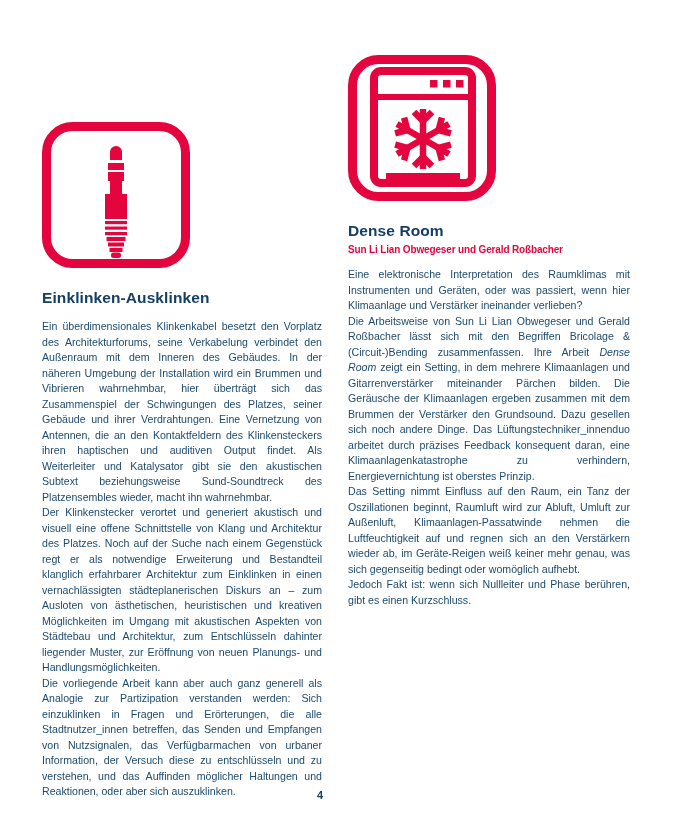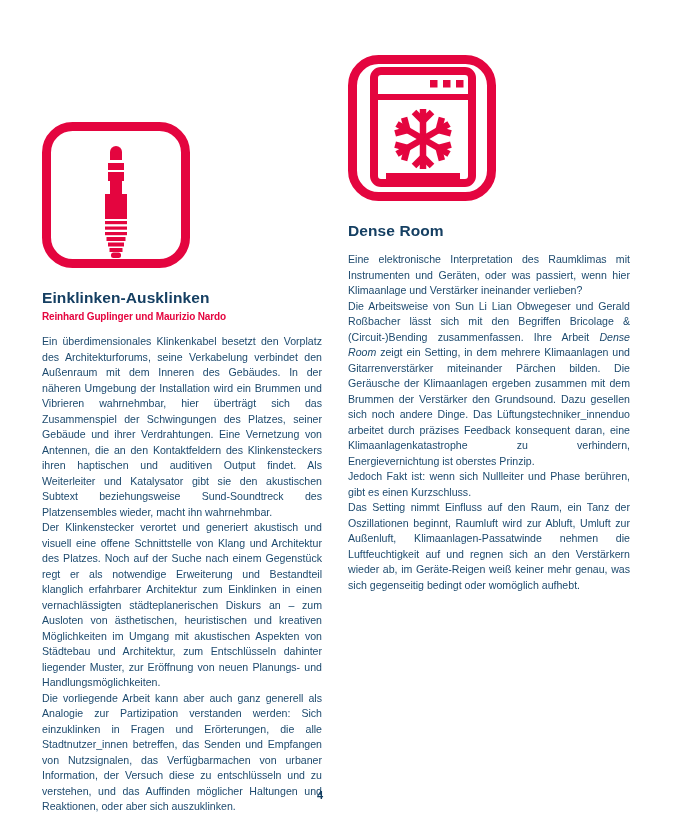--- a/index.html
+++ b/index.html
@@ -74,21 +74,20 @@
           <rect x="63" y="110" width="22" height="3.2"></rect>
 
           <rect x="64.5" y="115" width="19" height="4"></rect>
           <rect x="66" y="120.5" width="16" height="4"></rect>
           <rect x="67.5" y="126" width="13" height="4"></rect>
           <rect x="69" y="130.5" width="10" height="5.5" rx="2.5"></rect>
         </g>
       </svg>
     </div>
     <h1 class="title">Einklinken-Ausklinken</h1>
-    <h2 class="authors">Reinhard Guplinger und Maurizio Nardo</h2>
     <div class="body">
       <p>Ein überdimensionales Klinkenkabel besetzt den Vorplatz des Architekturforums, seine Verkabelung verbindet den Außenraum mit dem Inneren des Gebäudes. In der näheren Umgebung der Installation wird ein Brummen und Vibrieren wahrnehmbar, hier überträgt sich das Zusammenspiel der Schwingungen des Platzes, seiner Gebäude und ihrer Verdrahtungen. Eine Vernetzung von Antennen, die an den Kontaktfeldern des Klinkensteckers ihren haptischen und auditiven Output findet. Als Weiterleiter und Katalysator gibt sie den akustischen Subtext beziehungsweise Sund-Soundtreck des Platzensembles wieder, macht ihn wahrnehmbar.</p>
       <p>Der Klinkenstecker verortet und generiert akustisch und visuell eine offene Schnittstelle von Klang und Architektur des Platzes. Noch auf der Suche nach einem Gegenstück regt er als notwendige Erweiterung und Bestandteil klanglich erfahrbarer Architektur zum Einklinken in einen vernachlässigten städteplanerischen Diskurs an – zum Ausloten von ästhetischen, heuristischen und kreativen Möglichkeiten im Umgang mit akustischen Aspekten von Städtebau und Architektur, zum Entschlüsseln dahinter liegender Muster, zur Eröffnung von neuen Planungs- und Handlungsmöglichkeiten.</p>
       <p>Die vorliegende Arbeit kann aber auch ganz generell als Analogie zur Partizipation verstanden werden: Sich einzuklinken in Fragen und Erörterungen, die alle Stadtnutzer_innen betreffen, das Senden und Empfangen von Nutzsignalen, das Verfügbarmachen von urbaner Information, der Versuch diese zu entschlüsseln und zu verstehen, und das Auffinden möglicher Haltungen und Reaktionen, oder aber sich auszuklinken.</p>
       <p class="tagline">We’ve got the jack!</p>
     </div>
   </section>
 
   <section class="article article-right">
     <div class="icon-tile">
@@ -117,23 +116,24 @@
             <use href="#sf-arm" transform="rotate(60)"></use>
             <use href="#sf-arm" transform="rotate(120)"></use>
             <use href="#sf-arm" transform="rotate(180)"></use>
             <use href="#sf-arm" transform="rotate(240)"></use>
             <use href="#sf-arm" transform="rotate(300)"></use>
           </g>
         </g>
       </svg>
     </div>
     <h1 class="title">Dense Room</h1>
+    <h2 class="authors">Sun Li Lian Obwegeser und Gerald Roßbacher</h2>
     <div class="body">
       <p>Eine elektronische Interpretation des Raumklimas mit Instrumenten und Geräten, oder was passiert, wenn hier Klimaanlage und Verstärker ineinander verlieben?</p>
       <p><span>Die Arbeitsweise von Sun Li Lian Obwegeser und Gerald Roßbacher lässt sich mit den Begriffen Bricolage &amp; (Circuit-)Bending zusammenfassen. Ihre Arbeit </span><em>Dense Room</em><span> zeigt ein Setting, in dem mehrere Klimaanlagen und Gitarrenverstärker miteinander Pärchen bilden. Die Geräusche der Klimaanlagen ergeben zusammen mit dem Brummen der Verstärker den Grundsound. Dazu gesellen sich noch andere Dinge. Das Lüftungstechniker_innenduo arbeitet durch präzises Feedback konsequent daran, eine Klimaanlagenkatastrophe zu verhindern, Energievernichtung ist oberstes Prinzip.</span></p>
+      <p>Das Setting nimmt Einfluss auf den Raum, ein Tanz der Oszillationen beginnt, Raumluft wird zur Abluft, Umluft zur Außenluft, Klimaanlagen-Passatwinde nehmen die Luftfeuchtigkeit auf und regnen sich an den Verstärkern wieder ab, im Geräte-Reigen weiß keiner mehr genau, was sich gegenseitig bedingt oder womöglich aufhebt.</p>
       <p>Jedoch Fakt ist: wenn sich Nullleiter und Phase berühren, gibt es einen Kurzschluss.</p>
-      <p>Das Setting nimmt Einfluss auf den Raum, ein Tanz der Oszillationen beginnt, Raumluft wird zur Abluft, Umluft zur Außenluft, Klimaanlagen-Passatwinde nehmen die Luftfeuchtigkeit auf und regnen sich an den Verstärkern wieder ab, im Geräte-Reigen weiß keiner mehr genau, was sich gegenseitig bedingt oder womöglich aufhebt.</p>
     </div>
   </section>
 
   <div class="page-number">4</div>
 
 </div>
 
 </body></html>

